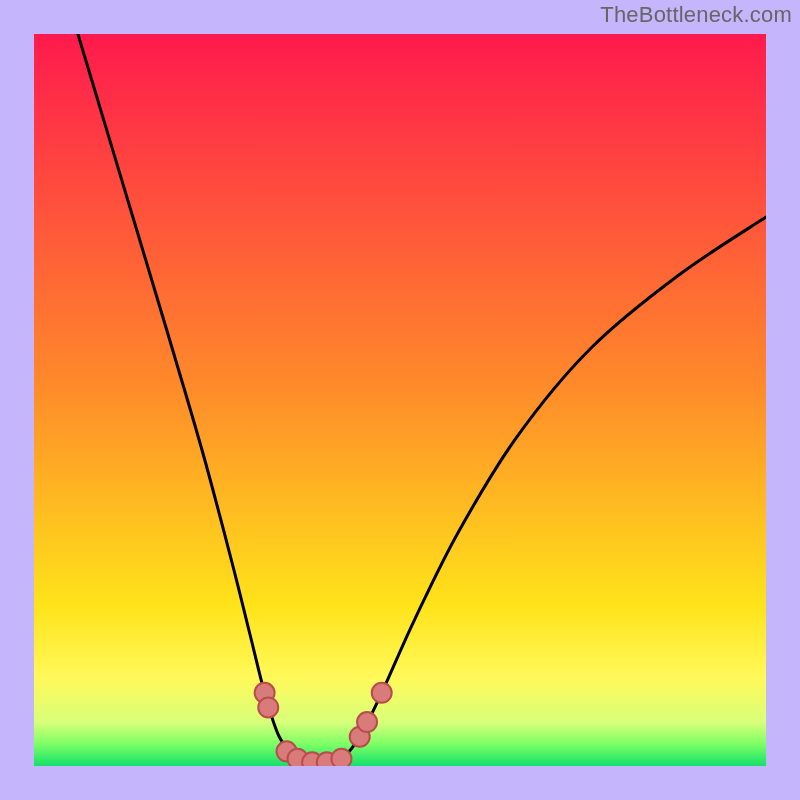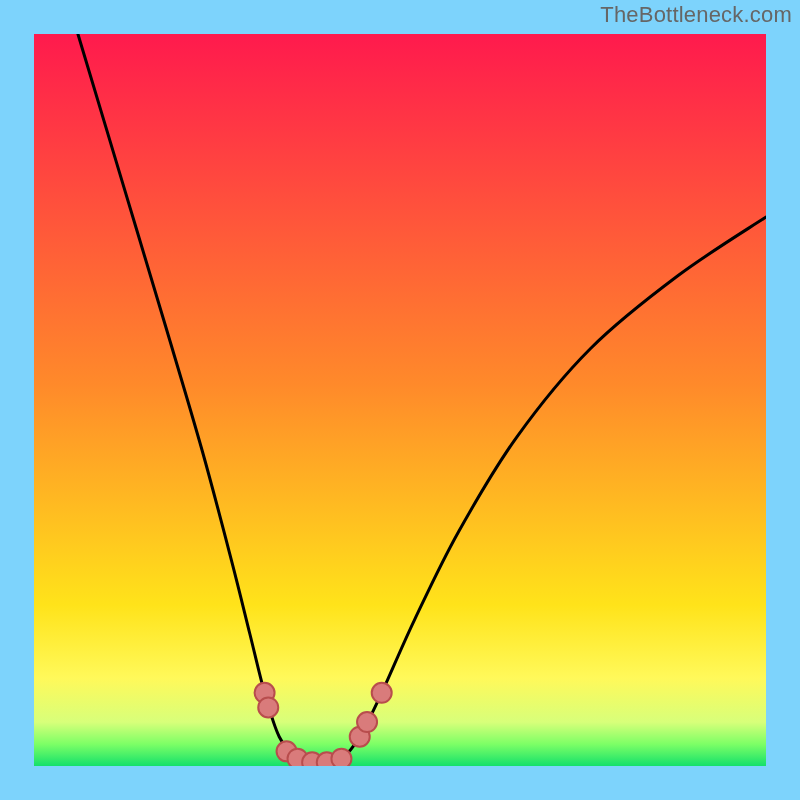--- a/index.html
+++ b/index.html
@@ -1,17 +1,17 @@
 <!DOCTYPE html>
 <html><head>
 <meta charset="utf-8">
 <style>
   html,body{margin:0;padding:0;width:800px;height:800px;overflow:hidden;
     font-family:Arial,Helvetica,sans-serif;}
-  .outer{width:800px;height:800px;background:#7dd3fc;position:relative;}
+  .outer{width:800px;height:800px;background:#c4b5fd;position:relative;}
   .watermark{position:absolute;top:2px;right:8px;color:#666;font-size:22px;
     font-weight:400;z-index:5;letter-spacing:0.2px;}
   .plot{position:absolute;left:34px;top:34px;width:732px;height:732px;}
   svg{display:block;}
 </style>
 </head>
 <body>
 <div class="outer">
   <div class="watermark">TheBottleneck.com</div>
   <div class="plot">

